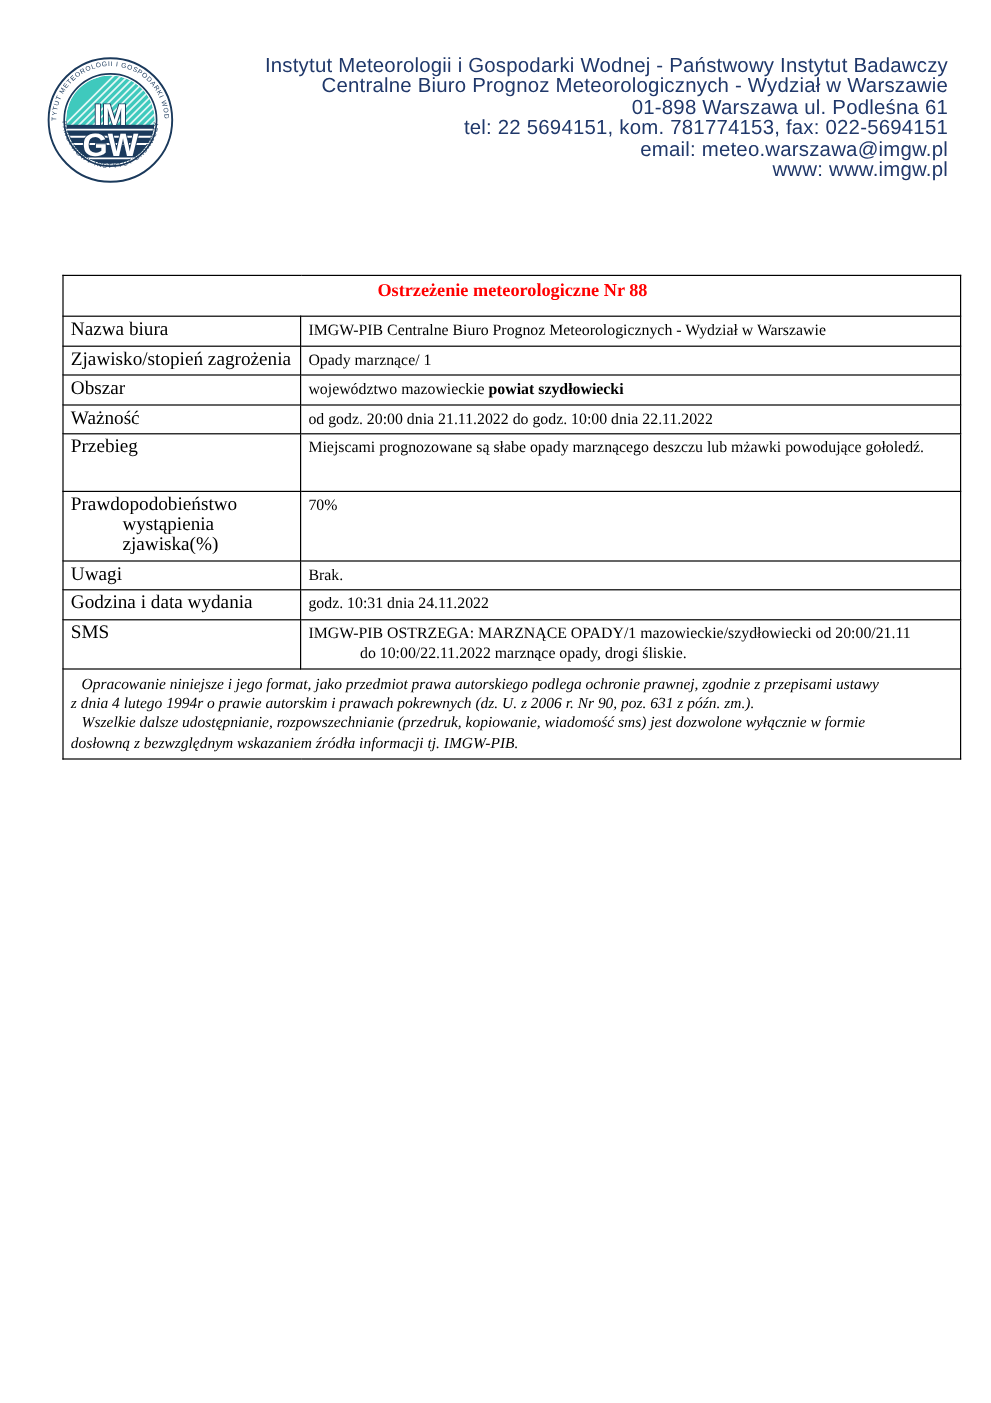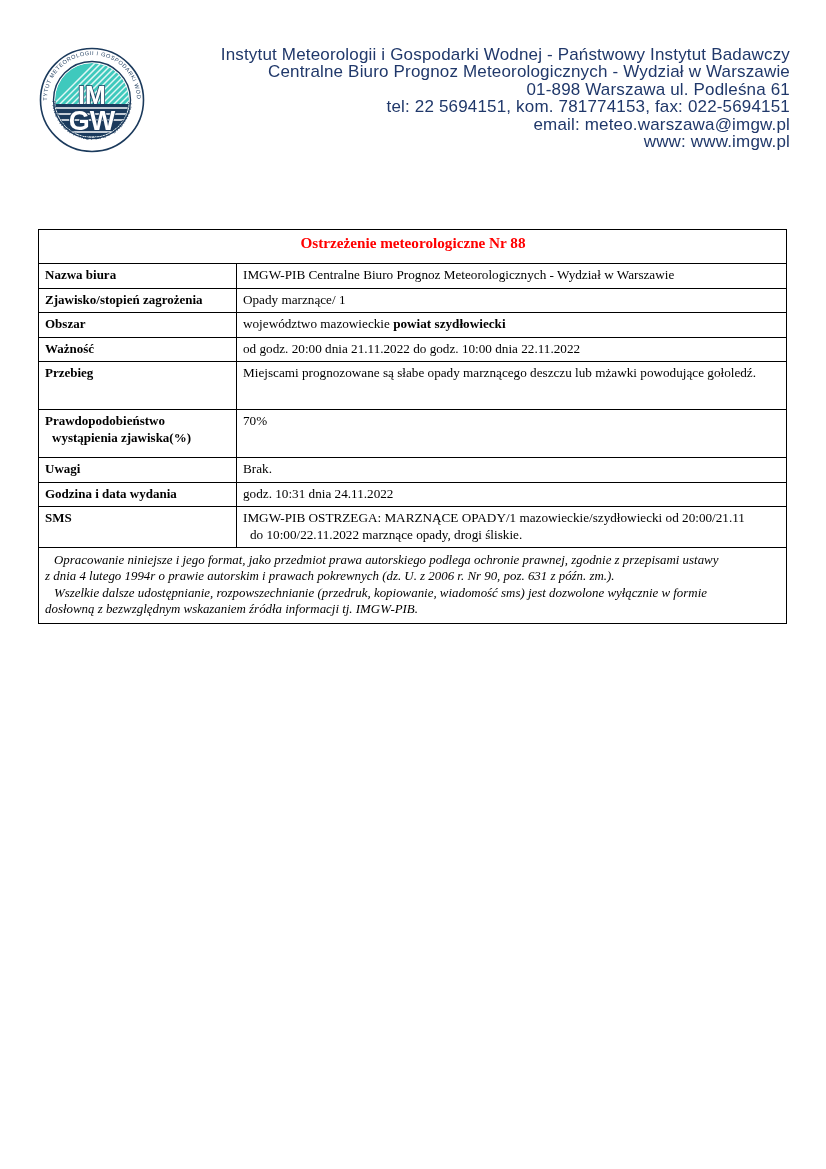--- a/index.html
+++ b/index.html
@@ -46,21 +46,21 @@
     font-size: 17px;
     line-height: 17.4px;
     color: #20386a;
     letter-spacing: 0.01em;
   }
   .contact-block .bold { font-weight: normal; }
 
   
   .warning-table {
     position: absolute;
-    left: 38px;
+    left: 52px;
     top: 229px;
     width: 618px;
     border-collapse: collapse;
     table-layout: fixed;
     padding-left: 29px;
   }
   .warning-table td {
     border: 1px solid #000000;
     vertical-align: top;
     padding: 3px 5px 4px 6px;
@@ -74,33 +74,33 @@
   td.title-cell {
     text-align: center;
     color: #ff0000;
     font-weight: bold;
     font-size: 15.2px;
     padding-top: 5px;
     padding-bottom: 6px;
     height: 22px;
   }
   td.label-cell {
-    font-weight: bold;
-    font-size: 13px;
+    font-weight: normal;
+    font-size: 16px;
   }
   td.value-cell {
     font-weight: normal;
   }
   .b { font-weight: bold; }
 
   .row-tall-przebieg td { height: 40px; }
   .row-tall-prob td { height: 40px; }
   .row-tall-sms td { height: 28px; }
 
-  .indent { padding-left: 7px; display: inline-block; }
+  .indent { padding-left: 7px; display: inline-block; margin-left: 36px; }
 
   td.footer-cell {
     font-size: 12.9px;
     line-height: 16.4px;
     padding: 4px 6px 5px 6px;
     font-style: italic;
   }
   .footer-line { white-space: nowrap; }
   .footer-line.ind { padding-left: 9px; }
 </style>

